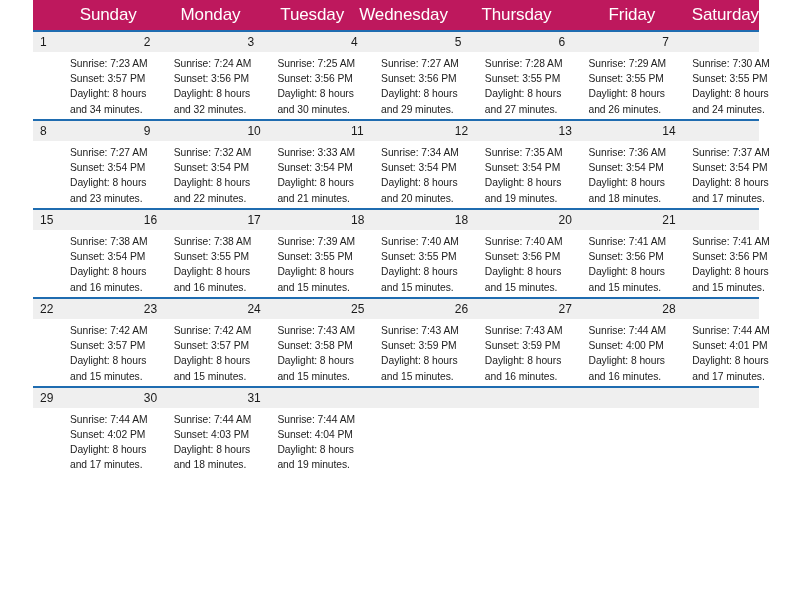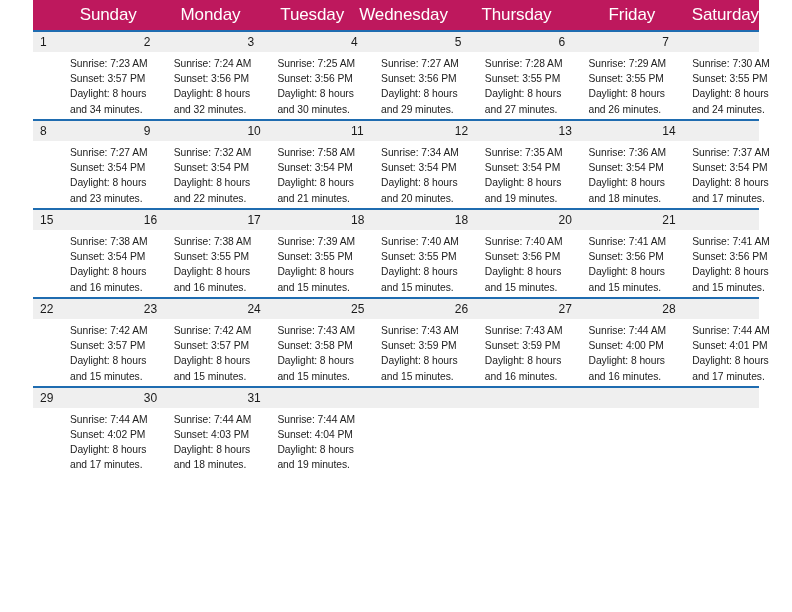--- a/index.html
+++ b/index.html
@@ -241,21 +241,21 @@
           <div class="info">
             <div>Sunrise: 7:32 AM</div>
             <div>Sunset: 3:54 PM</div>
             <div>Daylight: 8 hours</div>
             <div>and 22 minutes.</div>
           </div>
         </td>
         <td>
           <div class="daynum">10</div>
           <div class="info">
-            <div>Sunrise: 7:58 AM</div>
+            <div>Sunrise: 3:33 AM</div>
             <div>Sunset: 3:54 PM</div>
             <div>Daylight: 8 hours</div>
             <div>and 21 minutes.</div>
           </div>
         </td>
         <td>
           <div class="daynum">11</div>
           <div class="info">
             <div>Sunrise: 7:34 AM</div>
             <div>Sunset: 3:54 PM</div>

